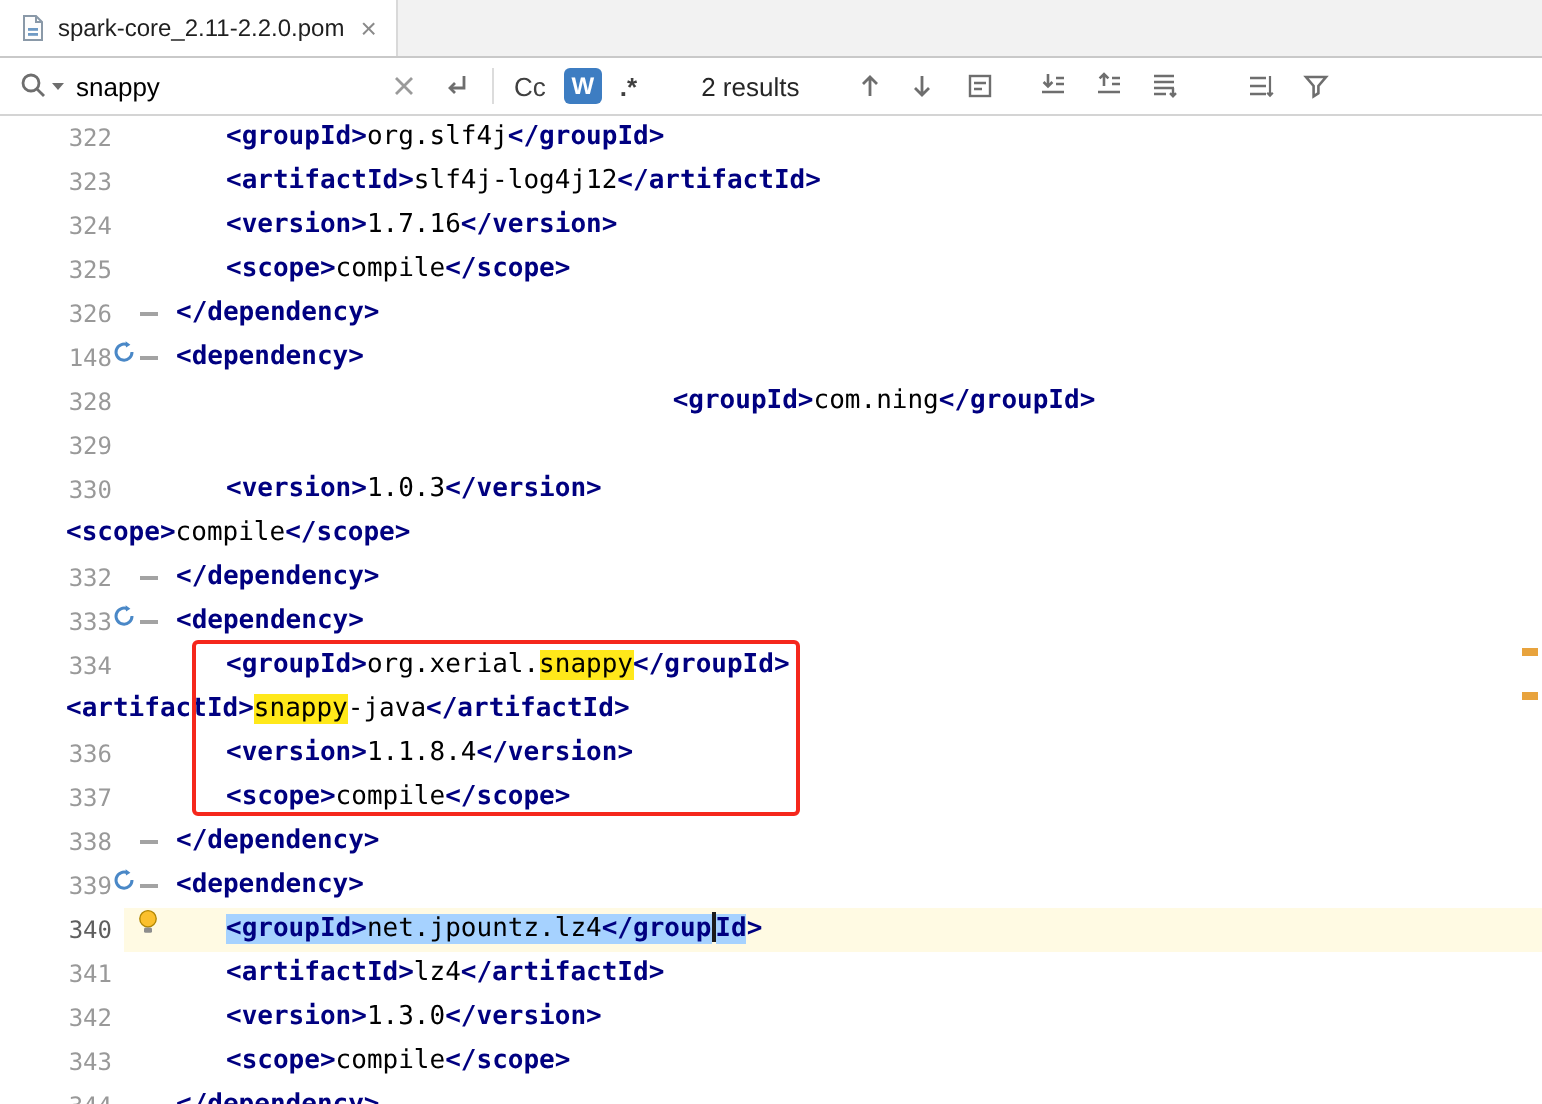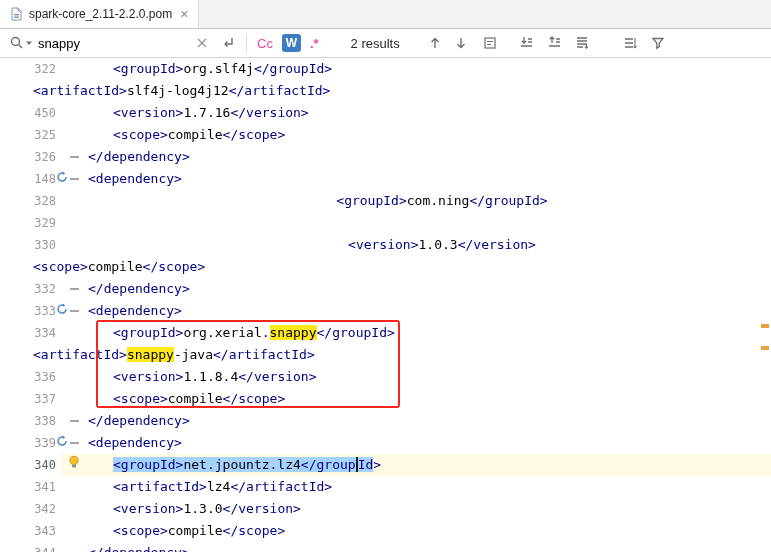--- a/index.html
+++ b/index.html
@@ -13,41 +13,41 @@
   .tab{background:#fff;display:flex;align-items:center;gap:6px;padding:0 10px;
     border-right:1px solid #d9d9d9;font-size:12px;color:#1f1f1f}
   .tab-close{color:#8a8a8a;font-size:14px;line-height:1;cursor:pointer;margin-left:2px}
 
   
   .searchbar{height:29px;background:#fff;border-bottom:1px solid #d4d4d4;
     display:flex;align-items:center;font-size:13px;color:#262626;flex:none}
   .sb-icon{display:flex;align-items:center;justify-content:center;flex:none}
   .query{margin-left:5px;width:158px;color:#000;font-size:13px}
   .vsep{width:1px;height:18px;background:#dcdcdc;margin:0 10px;flex:none}
-  .toggle{color:#ec4899;font-size:13px;flex:none}
+  .toggle{color:#404040;font-size:13px;flex:none}
   .w-btn{width:19px;height:18px;border-radius:3px;background:var(--accent-blue);
     color:#fff;font-size:12px;font-weight:bold;display:flex;align-items:center;
     justify-content:center;margin-left:9px;flex:none}
   .regex{margin-left:9px;font-weight:bold}
   .results{margin-left:32px;font-size:13px;color:#262626;flex:none}
 
   
   .editor{position:relative;flex:1;overflow:hidden;background:#fff;
     font-family:"DejaVu Sans Mono",monospace;font-size:13px}
   .line{display:flex;height:22px;line-height:22px;position:relative}
   .line.cur{background:linear-gradient(to right,#ffffff 62px,var(--current-line) 62px)}
   .gutter{display:flex;align-items:center;width:80px;flex:none;padding-left:12px}
   .lnum{width:44px;text-align:right;color:#999;font-size:12px;
     font-family:"DejaVu Sans Mono",monospace}
   .line.cur .lnum{color:#5f5f5f}
   .icon-slot{width:12px;display:flex;justify-content:center;align-items:center}
   .fold-slot{width:12px;display:flex;justify-content:center;align-items:center}
   .fold-dash{display:inline-block;width:9px;height:2px;background:#a3a3a3}
   .code{white-space:pre;flex:1}
-  .t-tag{color:var(--tag);font-weight:normal}
+  .t-tag{color:var(--tag);font-weight:bold}
   .t-txt{color:#000}
   .t-hl{background:var(--search-highlight);color:#000}
   .sel{background:var(--selection)}
   .caret{display:inline-block;width:2px;height:15px;background:#1b1b1b;
     vertical-align:-3px}
 
   .redbox{position:absolute;left:96px;top:262px;width:304px;height:88px;
     border:2px solid var(--red-box);border-radius:3px;pointer-events:none}
 
   .stripe{position:absolute;right:0;top:0;bottom:0;width:12px}
@@ -155,25 +155,30 @@
     <div id="code-lines">
         <div class="line">
           <span class="gutter">
             <span class="lnum">322</span>
             <span class="icon-slot"></span>
             <span class="fold-slot"></span>
           </span>
           <span class="code" style="padding-left: 33px;"><span class="t-tag">&lt;groupId&gt;</span><span class="t-txt">org.slf4j</span><span class="t-tag">&lt;/groupId&gt;</span></span>
         </div>
         <div class="line">
+          <span class="gutter">
+            <span class="lnum">323</span>
+            <span class="icon-slot"></span>
+            <span class="fold-slot"></span>
+          </span>
           <span class="code" style="padding-left: 33px;"><span class="t-tag">&lt;artifactId&gt;</span><span class="t-txt">slf4j-log4j12</span><span class="t-tag">&lt;/artifactId&gt;</span></span>
         </div>
         <div class="line">
           <span class="gutter">
-            <span class="lnum">450</span>
+            <span class="lnum">324</span>
             <span class="icon-slot"></span>
             <span class="fold-slot"></span>
           </span>
           <span class="code" style="padding-left: 33px;"><span class="t-tag">&lt;version&gt;</span><span class="t-txt">1.7.16</span><span class="t-tag">&lt;/version&gt;</span></span>
         </div>
         <div class="line">
           <span class="gutter">
             <span class="lnum">325</span>
             <span class="icon-slot"></span>
             <span class="fold-slot"></span>
@@ -219,21 +224,21 @@
             <span class="icon-slot"></span>
             <span class="fold-slot"></span>
           </span>
         </div>
         <div class="line">
           <span class="gutter">
             <span class="lnum">330</span>
             <span class="icon-slot"></span>
             <span class="fold-slot"></span>
           </span>
-          <span class="code" style="padding-left: 33px; text-align: center;"><span class="t-tag">&lt;version&gt;</span><span class="t-txt">1.0.3</span><span class="t-tag">&lt;/version&gt;</span></span>
+          <span class="code" style="padding-left: 33px;"><span class="t-tag">&lt;version&gt;</span><span class="t-txt">1.0.3</span><span class="t-tag">&lt;/version&gt;</span></span>
         </div>
         <div class="line">
           <span class="code" style="padding-left: 33px;"><span class="t-tag">&lt;scope&gt;</span><span class="t-txt">compile</span><span class="t-tag">&lt;/scope&gt;</span></span>
         </div>
         <div class="line">
           <span class="gutter">
             <span class="lnum">332</span>
             <span class="icon-slot"></span>
             <span class="fold-slot">
               <span class="fold-dash"></span>

